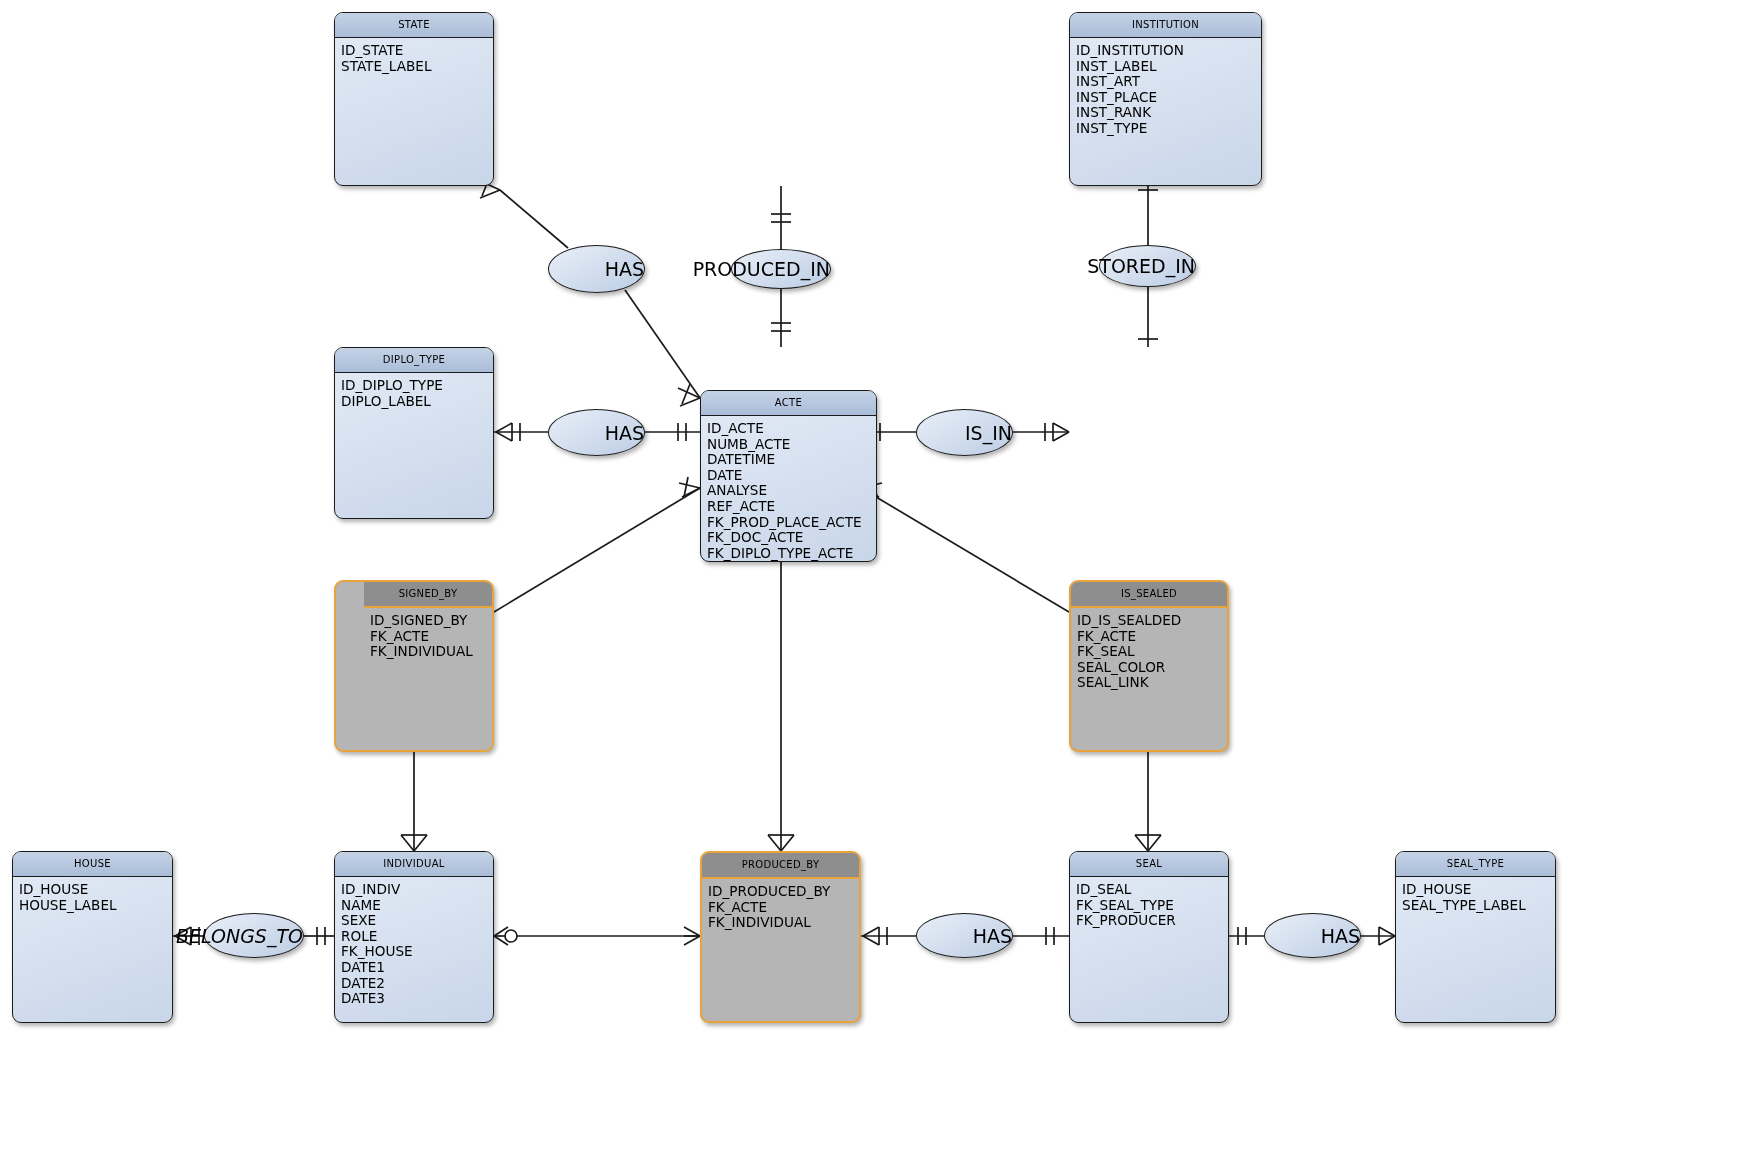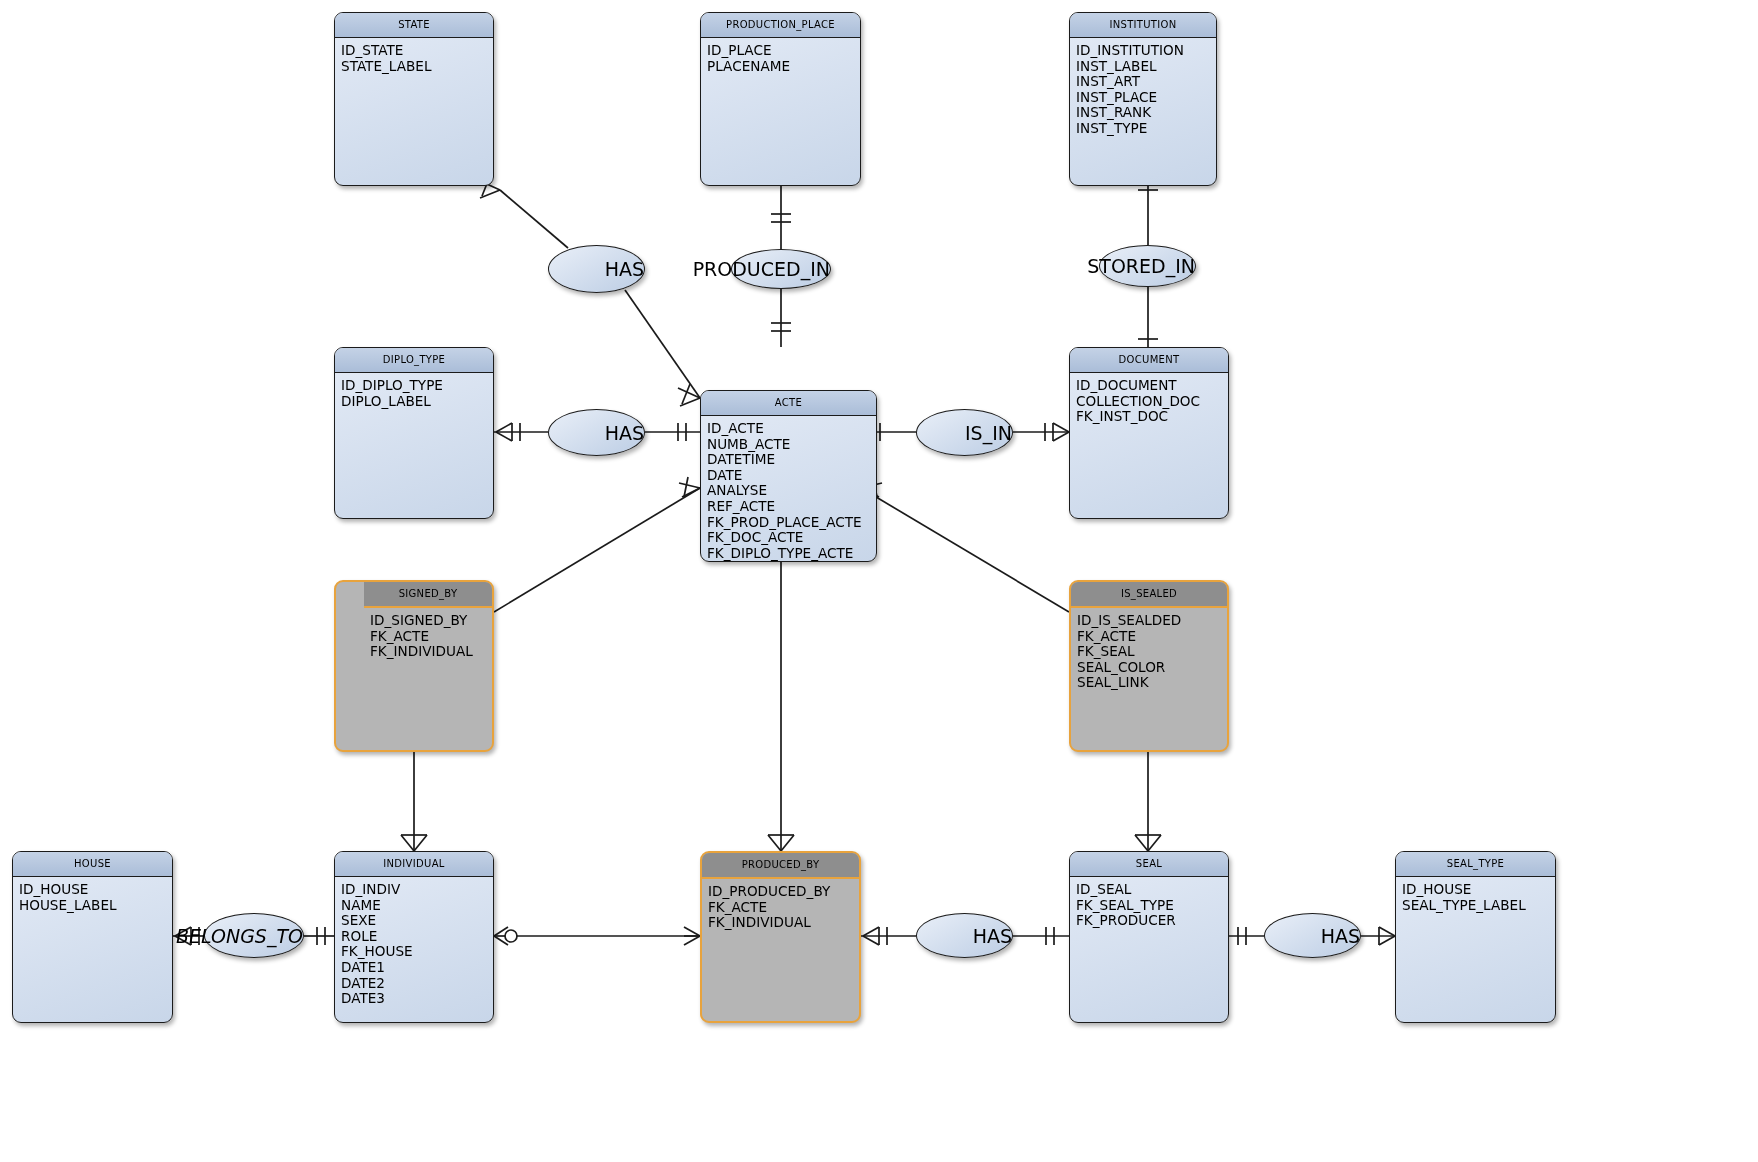--- a/index.html
+++ b/index.html
@@ -221,29 +221,22 @@
   </svg>
 
   <div class="entity" style="left: 334px; top: 12px; width: 160px; height: 174px;">
     <div class="ent-title">STATE</div>
     <div class="ent-body">
         <div class="attr">ID_STATE</div>
         <div class="attr">STATE_LABEL</div>
       </div>
   </div>
 
-  <div class="entity" style="left: 700px; top: 12px; width: 161px; height: 174px;">
-    <div class="ent-title">PRODUCTION_PLACE</div>
-    <div class="ent-body">
-        <div class="attr">ID_PLACE</div>
-        <div class="attr">PLACENAME</div>
-      </div>
-  </div>
-
-  <div class="entity" style="left: 1069px; top: 12px; width: 148px; height: 174px;">
+
+  <div class="entity" style="left: 1069px; top: 12px; width: 193px; height: 174px;">
     <div class="ent-title">INSTITUTION</div>
     <div class="ent-body">
         <div class="attr">ID_INSTITUTION</div>
         <div class="attr">INST_LABEL</div>
         <div class="attr">INST_ART</div>
         <div class="attr">INST_PLACE</div>
         <div class="attr">INST_RANK</div>
         <div class="attr">INST_TYPE</div>
       </div>
   </div>
@@ -265,28 +258,20 @@
         <div class="attr">DATE</div>
         <div class="attr">ANALYSE</div>
         <div class="attr">REF_ACTE</div>
         <div class="attr">FK_PROD_PLACE_ACTE</div>
         <div class="attr">FK_DOC_ACTE</div>
         <div class="attr">FK_DIPLO_TYPE_ACTE</div>
         <div class="attr">FK_STATE_DOC</div>
       </div>
   </div>
 
-  <div class="entity" style="left: 1069px; top: 347px; width: 160px; height: 172px;">
-    <div class="ent-title">DOCUMENT</div>
-    <div class="ent-body">
-        <div class="attr">ID_DOCUMENT</div>
-        <div class="attr">COLLECTION_DOC</div>
-        <div class="attr">FK_INST_DOC</div>
-      </div>
-  </div>
 
   <div class="entity assoc" style="left: 334px; top: 580px; width: 160px; height: 172px; padding-left: 28px;">
     <div class="ent-title">SIGNED_BY</div>
     <div class="ent-body">
         <div class="attr">ID_SIGNED_BY</div>
         <div class="attr">FK_ACTE</div>
         <div class="attr">FK_INDIVIDUAL</div>
       </div>
   </div>
 

